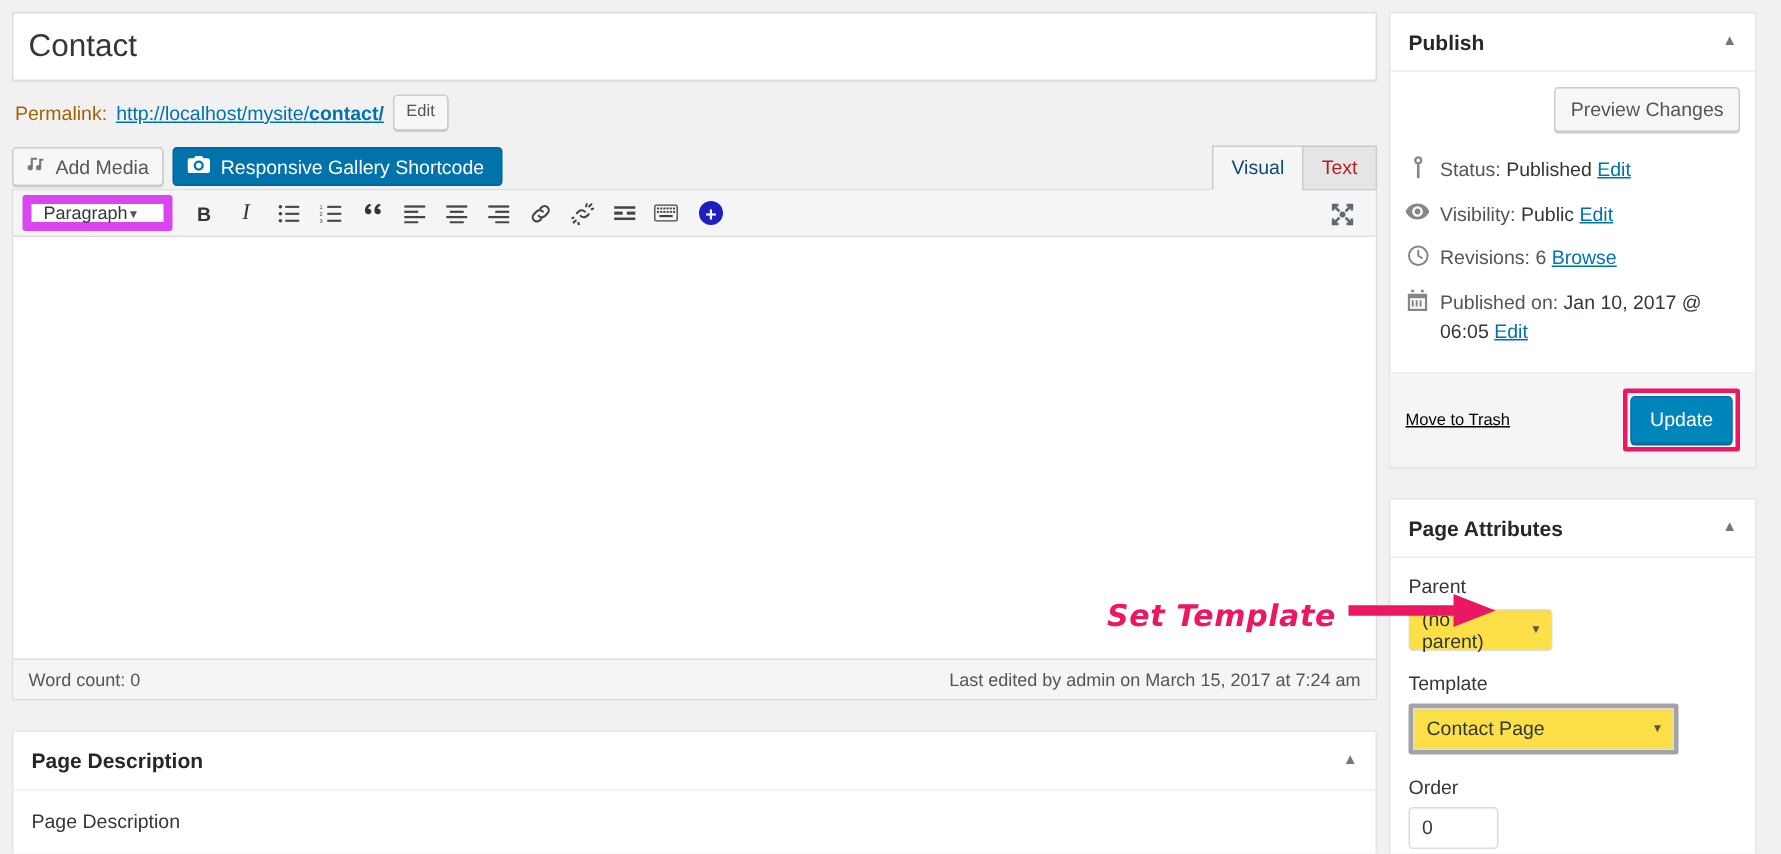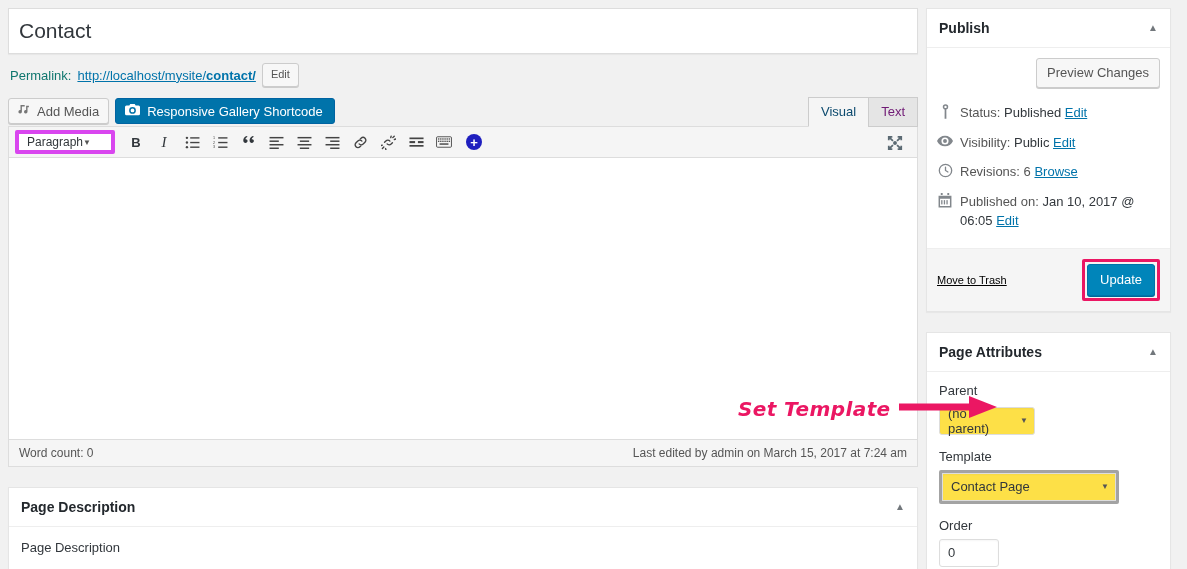--- a/index.html
+++ b/index.html
@@ -47,21 +47,21 @@
 
   .permalink-row {
     margin: 9px 0 0 2px;
     font-size: 13px;
     color: #32373c;
     display: flex;
     align-items: center;
     gap: 6px;
     height: 24px;
   }
-  .permalink-label { color: #0f766e; }
+  .permalink-label { color: #a16207; }
   .permalink-link {
     color: #0073aa;
     text-decoration: underline;
   }
   .permalink-link b { font-weight: 700; }
   .btn-small {
     display: inline-block;
     font-size: 11px;
     line-height: 1;
     padding: 5px 8px 6px;
@@ -119,21 +119,21 @@
     display: flex;
     align-items: flex-end;
     gap: 0;
   }
   .edit-tab {
     font-size: 13px;
     line-height: 1;
     padding: 7px 12px 8px;
     border: 1px solid #ccc;
     background: #e5e5e5;
-    color: #701a75;
+    color: #b91c1c;
     cursor: pointer;
     margin-left: -1px;
   }
   .edit-tab.active {
     background: #f5f5f5;
     border-bottom-color: #f5f5f5;
     color: #0c4a6e;
   }
 
   
@@ -154,21 +154,21 @@
   }
   .select-para {
     display: inline-flex;
     align-items: center;
     width: 100px;
     height: 24px;
     padding: 0 5px 0 8px;
     font-size: 12px;
     color: #32373c;
     background: #fff;
-    border: 4px solid #d946ef;
+    border: 6px solid #d946ef;
     border-radius: 2px;
     cursor: pointer;
     margin-right: 6px;
   }
   .select-para .caret { font-size: 8px; color: #555; }
   .tbtn {
     width: 26px; height: 24px;
     display: inline-flex;
     align-items: center;
     justify-content: center;

